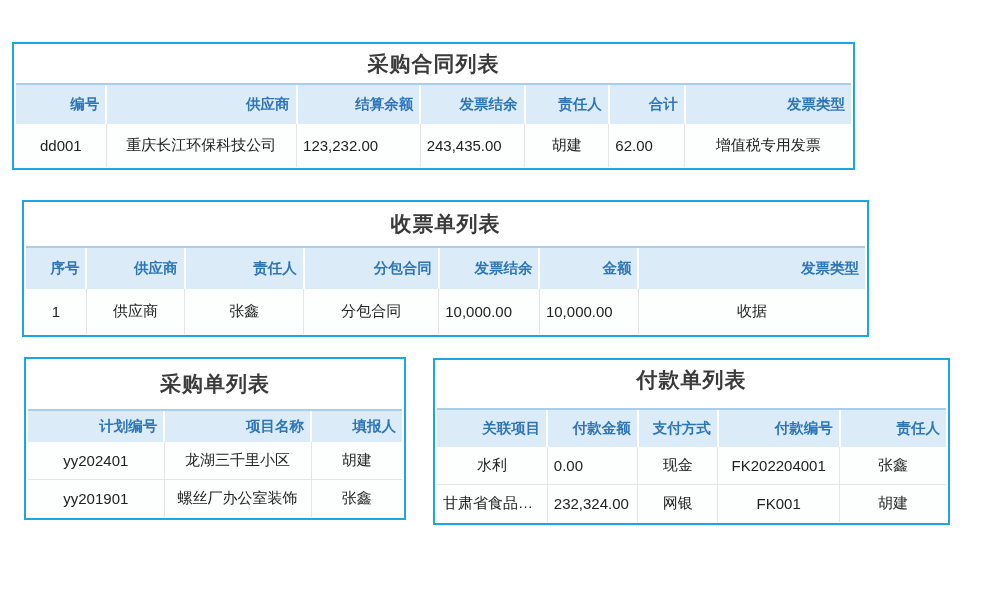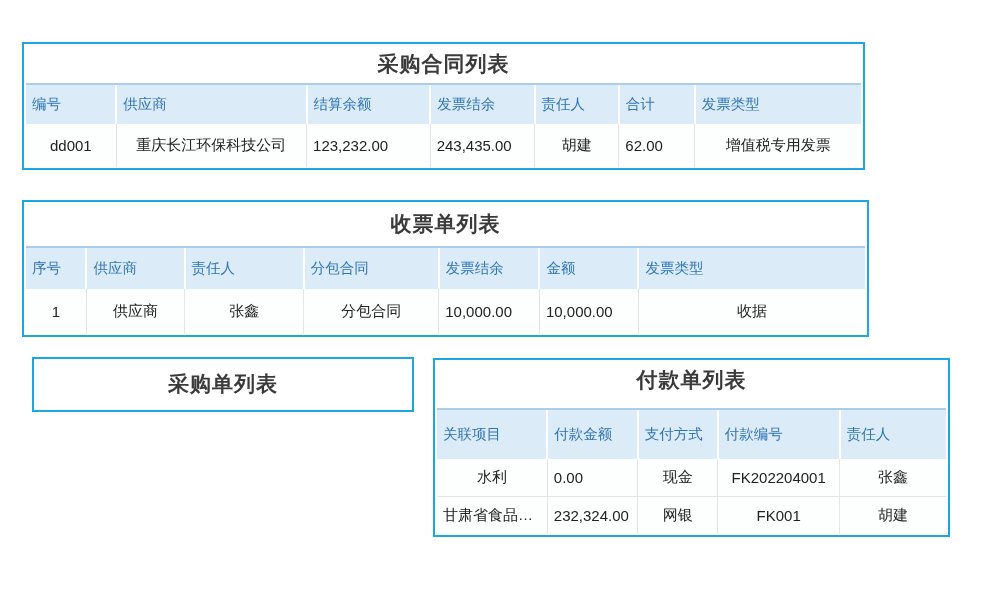--- a/index.html
+++ b/index.html
@@ -12,46 +12,46 @@
     --row-divider:#e5e5e5;
     --page-bg:#ffffff;
   }
   *{margin:0;padding:0;box-sizing:border-box;}
   html,body{width:1000px;height:600px;overflow:hidden;background:var(--page-bg);
     font-family:"Liberation Sans","DejaVu Sans",sans-serif;}
   .canvas{position:relative;width:1000px;height:600px;}
   .panel{position:absolute;border:2px solid var(--panel-border);background:#fff;padding:0 2px 1px 2px;}
   .title{display:block;text-align:center;font-weight:bold;font-size:21px;color:var(--title-text);letter-spacing:1px;}
   table{width:100%;border-collapse:collapse;table-layout:fixed;}
-  thead th{background:var(--header-bg);color:var(--header-text);font-weight:normal;font-size:14.5px;
-    text-align:left;border-top:2px solid var(--header-top-line);border-left:2px solid #ffffff;
+  thead th{background:var(--header-bg);color:var(--header-text);font-weight:bold;font-size:14.5px;
+    text-align:right;border-top:2px solid var(--header-top-line);border-left:2px solid #ffffff;
     overflow:hidden;white-space:nowrap;}
   thead th:first-child{border-left:none;}
   tbody td{font-size:15px;color:var(--cell-text);background:#fdfefe;border-left:1px solid var(--row-divider);
     overflow:hidden;white-space:nowrap;text-overflow:ellipsis;}
   tbody td:first-child{border-left:none;margin-top:44px;}
   tbody tr + tr td{border-top:1px solid var(--row-divider);}
   td.c{text-align:center;}
   td.r{text-align:left;padding-right:12px;}
   
-  .p1{left:22px;top:42px;width:843px;}
+  .p1{left:12px;top:42px;width:843px;}
   .p1 .title{height:39px;line-height:39px;}
   .p1 th{padding:10px 6px;}
   .p1 td{padding:12px 6px;}
   .p2{left:22px;top:200px;width:847px;}
   .p2 .title{height:44px;line-height:44px;}
   .p2 th{padding:11px 6px;}
   .p2 td{padding:13px 6px;}
-  .p3{left:32px;top:357px;width:382px;}
+  .p3{left:24px;top:357px;width:382px;}
   .p3 .title{height:50px;line-height:50px;}
   .p3 th{padding:6px 6px;}
   .p3 td{padding:9px 6px;}
   .p4{left:433px;top:358px;width:517px;}
   .p4 .title{height:48px;line-height:40px;}
-  .p4 th{padding:15px 6px;}
+  .p4 th{padding:9px 6px;}
   .p4 td{padding:9px 6px;}
 </style>
 </head>
 <body>
 
 <div class="canvas">
 
   <section class="panel p1">
     <div class="title">采购合同列表</div>
     <table>
@@ -121,20 +121,46 @@
           <td class="r">10,000.00</td>
           <td class="r">10,000.00</td>
           <td class="c">收据</td>
         </tr>
       </tbody>
     </table>
   </section>
 
   <section class="panel p3">
     <div class="title">采购单列表</div>
+    <table>
+      <colgroup>
+        <col style="width:36.4%">
+          <col style="width:39.3%">
+          <col style="width:24.3%">
+      </colgroup>
+      <thead>
+        <tr>
+          <th>计划编号</th>
+          <th>项目名称</th>
+          <th>填报人</th>
+        </tr>
+      </thead>
+      <tbody>
+        <tr>
+          <td class="c">yy202401</td>
+          <td class="c">龙湖三千里小区</td>
+          <td class="c">胡建</td>
+        </tr>
+        <tr>
+          <td class="c">yy201901</td>
+          <td class="c">螺丝厂办公室装饰</td>
+          <td class="c">张鑫</td>
+        </tr>
+      </tbody>
+    </table>
   </section>
 
   <section class="panel p4">
     <div class="title">付款单列表</div>
     <table>
       <colgroup>
         <col style="width:21.7%">
           <col style="width:17.8%">
           <col style="width:15.7%">
         <col style="width:24.0%">

